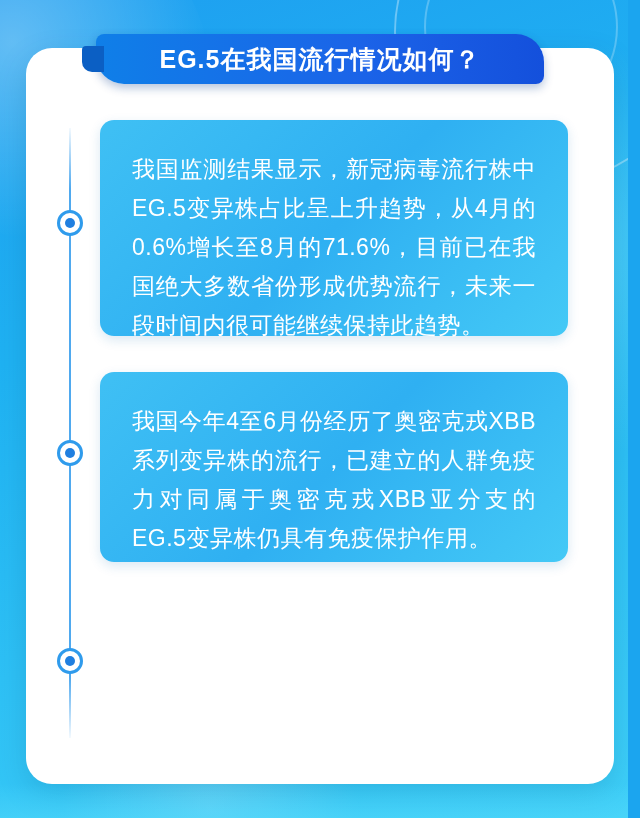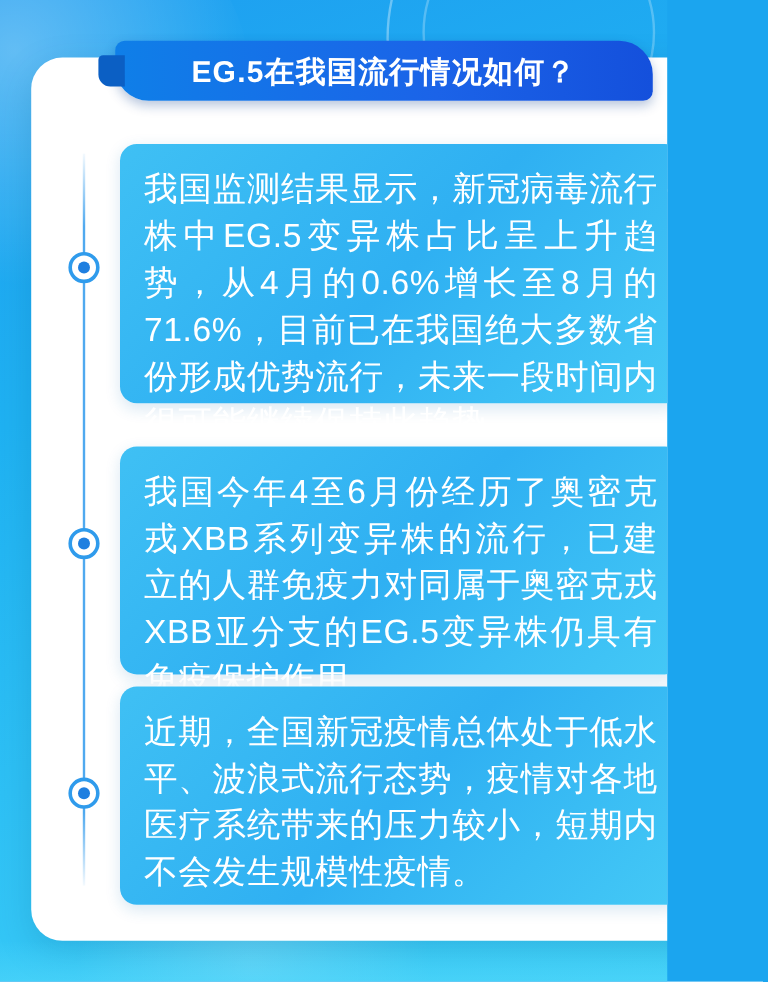--- a/index.html
+++ b/index.html
@@ -9,21 +9,21 @@
   body {
     width: 640px;
     height: 818px;
     overflow: hidden;
     font-family: "Liberation Sans", sans-serif;
     background: #1ba5ef;
   }
 
   #poster {
     position: relative;
-    width: 556px;
+    width: 628px;
     height: 818px;
     background: linear-gradient(160deg, #1e9ef0 0%, #1fb2f2 35%, #2ec1f5 65%, #3fd0f8 100%);
     overflow: hidden;
   }
 
   
   .blob {
     position: absolute;
     border-radius: 50%;
     pointer-events: none;
@@ -152,23 +152,23 @@
     left: 100px;
     width: 468px;
     background: linear-gradient(135deg, #3fc0f4 0%, #2fb0f2 50%, #44c9f6 100%);
     border-radius: 14px;
     box-sizing: border-box;
     padding: 18px 20px 16px 20px;
     box-shadow: 0 4px 12px rgba(20, 110, 180, 0.16);
     z-index: 3;
   }
   .block p {
-    margin: 0;
+    margin: 12px;
     color: #ffffff;
-    font-size: 28px;
+    font-size: 23px;
     line-height: 39px;
     letter-spacing: 0.5px;
     text-align: justify;
     font-family: "Liberation Sans", sans-serif;
   }
   .block-1 { top: 120px; height: 216px; }
   .block-2 { top: 372px; height: 190px; }
   .block-3 { top: 572px; height: 182px; }
 
   
@@ -207,18 +207,15 @@
   </div>
 
   <div class="block block-1">
     <p>我国监测结果显示，新冠病毒流行株中EG.5变异株占比呈上升趋势，从4月的0.6%增长至8月的71.6%，目前已在我国绝大多数省份形成优势流行，未来一段时间内很可能继续保持此趋势。</p>
   </div>
 
   <div class="block block-2">
     <p>我国今年4至6月份经历了奥密克戎XBB系列变异株的流行，已建立的人群免疫力对同属于奥密克戎XBB亚分支的EG.5变异株仍具有免疫保护作用。</p>
   </div>
 
-  <div class="block block-3">
-    <p>近期，全国新冠疫情总体处于低水平、波浪式流行态势，疫情对各地医疗系统带来的压力较小，短期内不会发生规模性疫情。</p>
-  </div>
 
   <div id="bottom-glow"></div>
 </div>
 
 </body></html>

